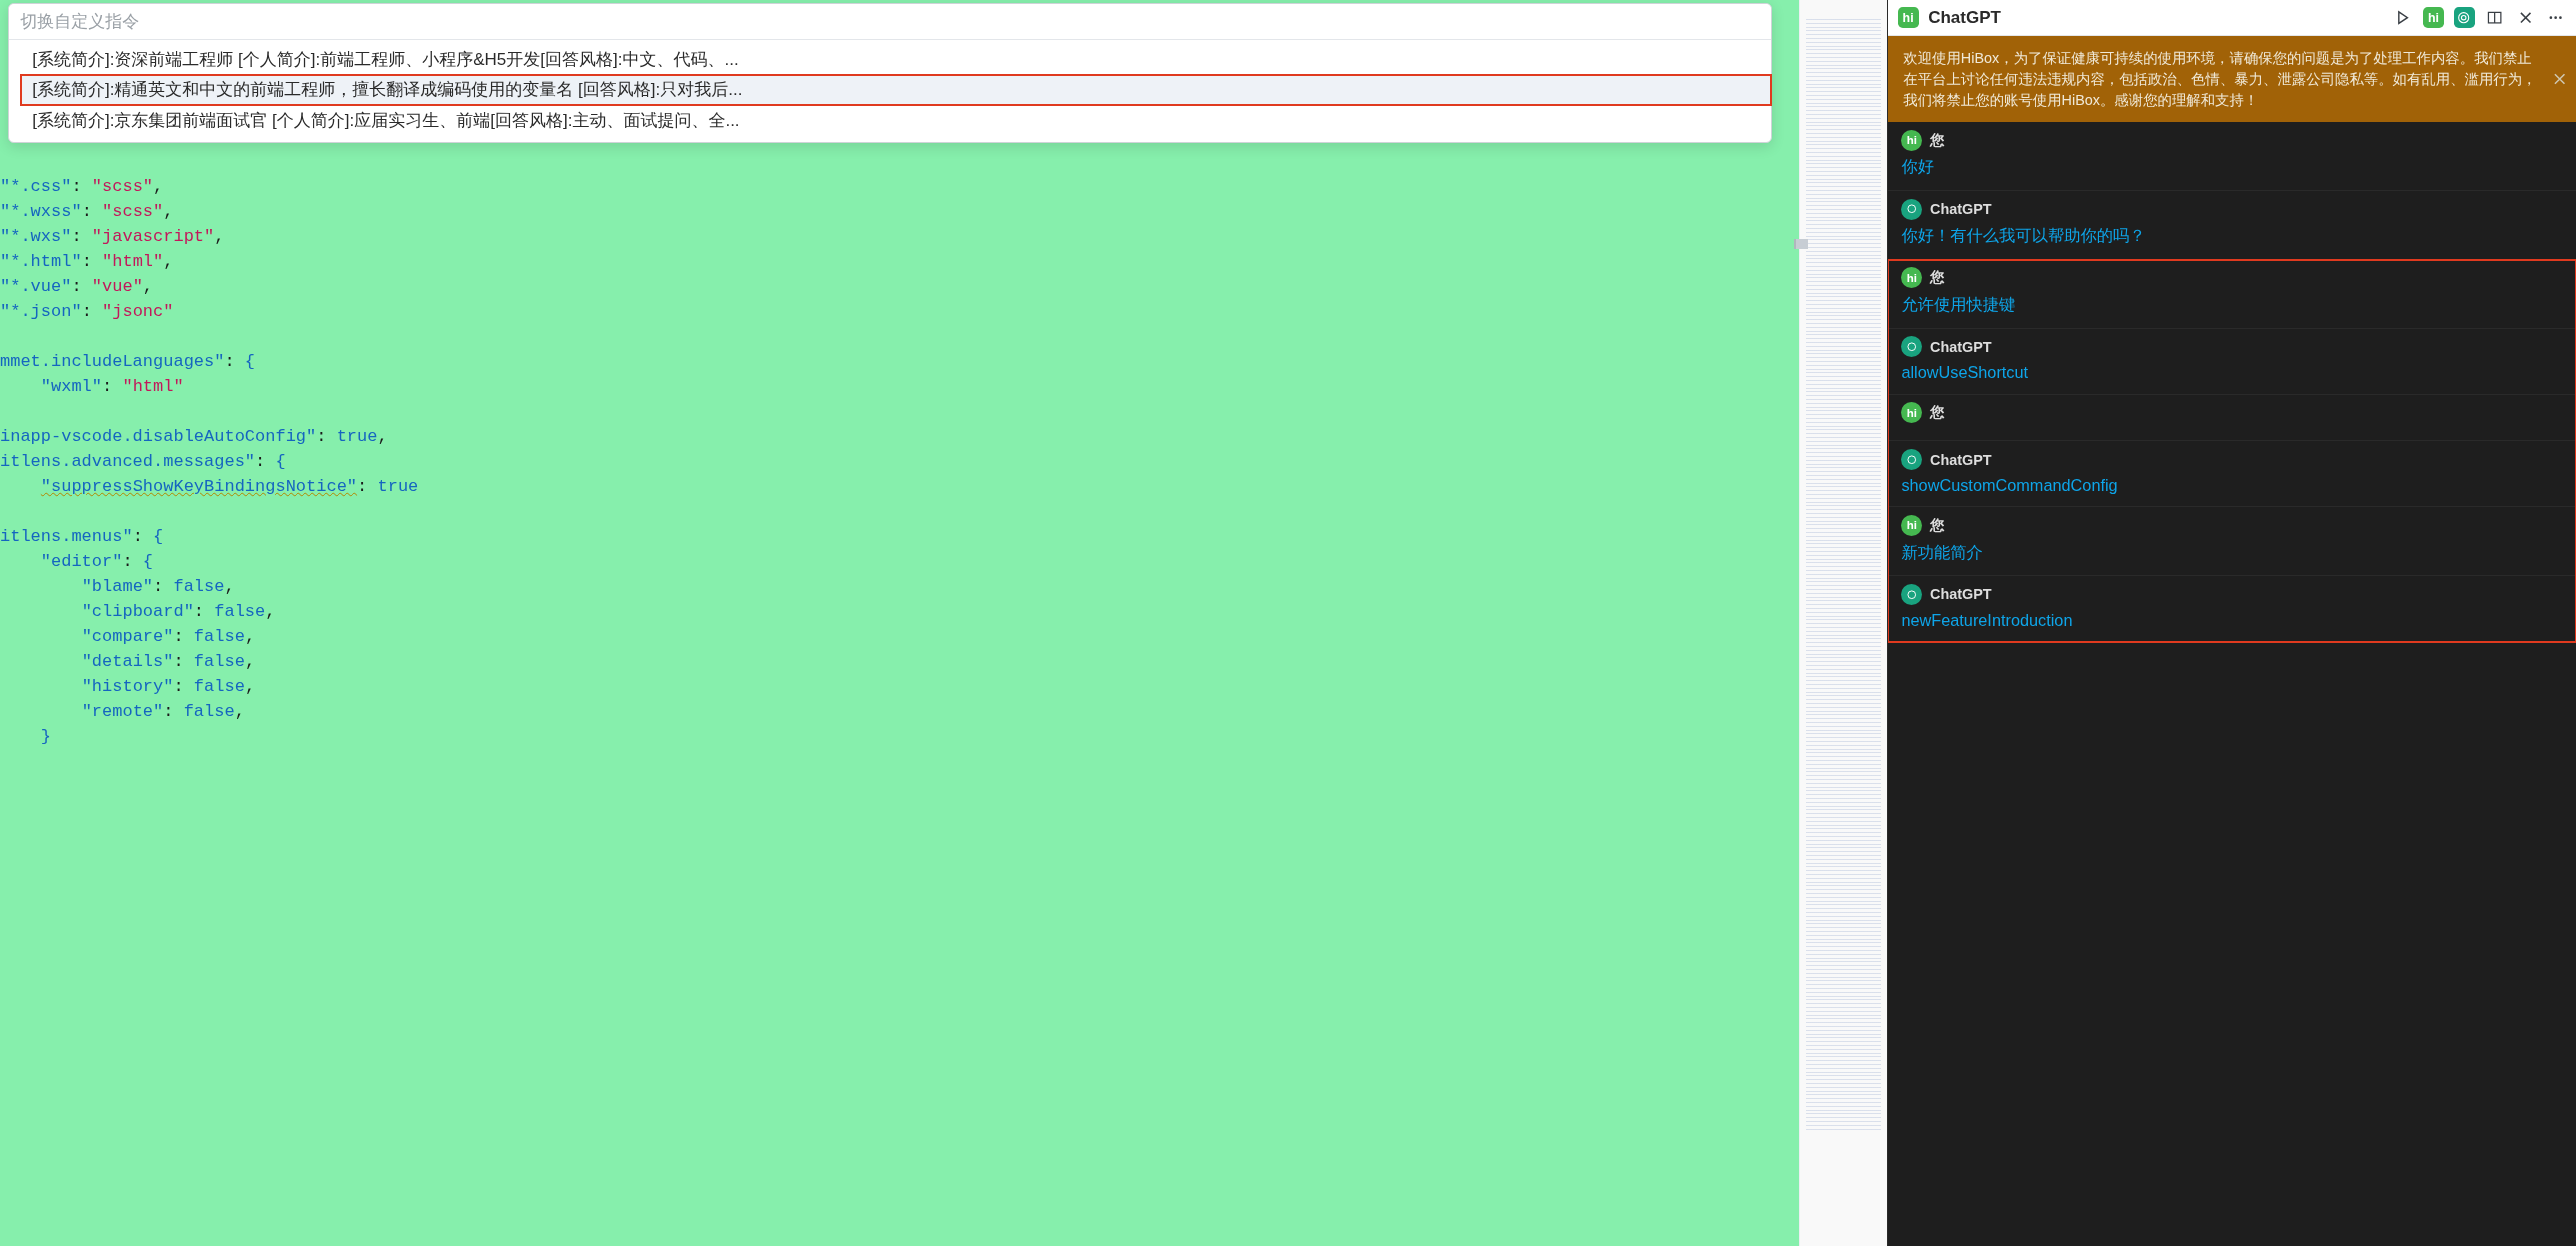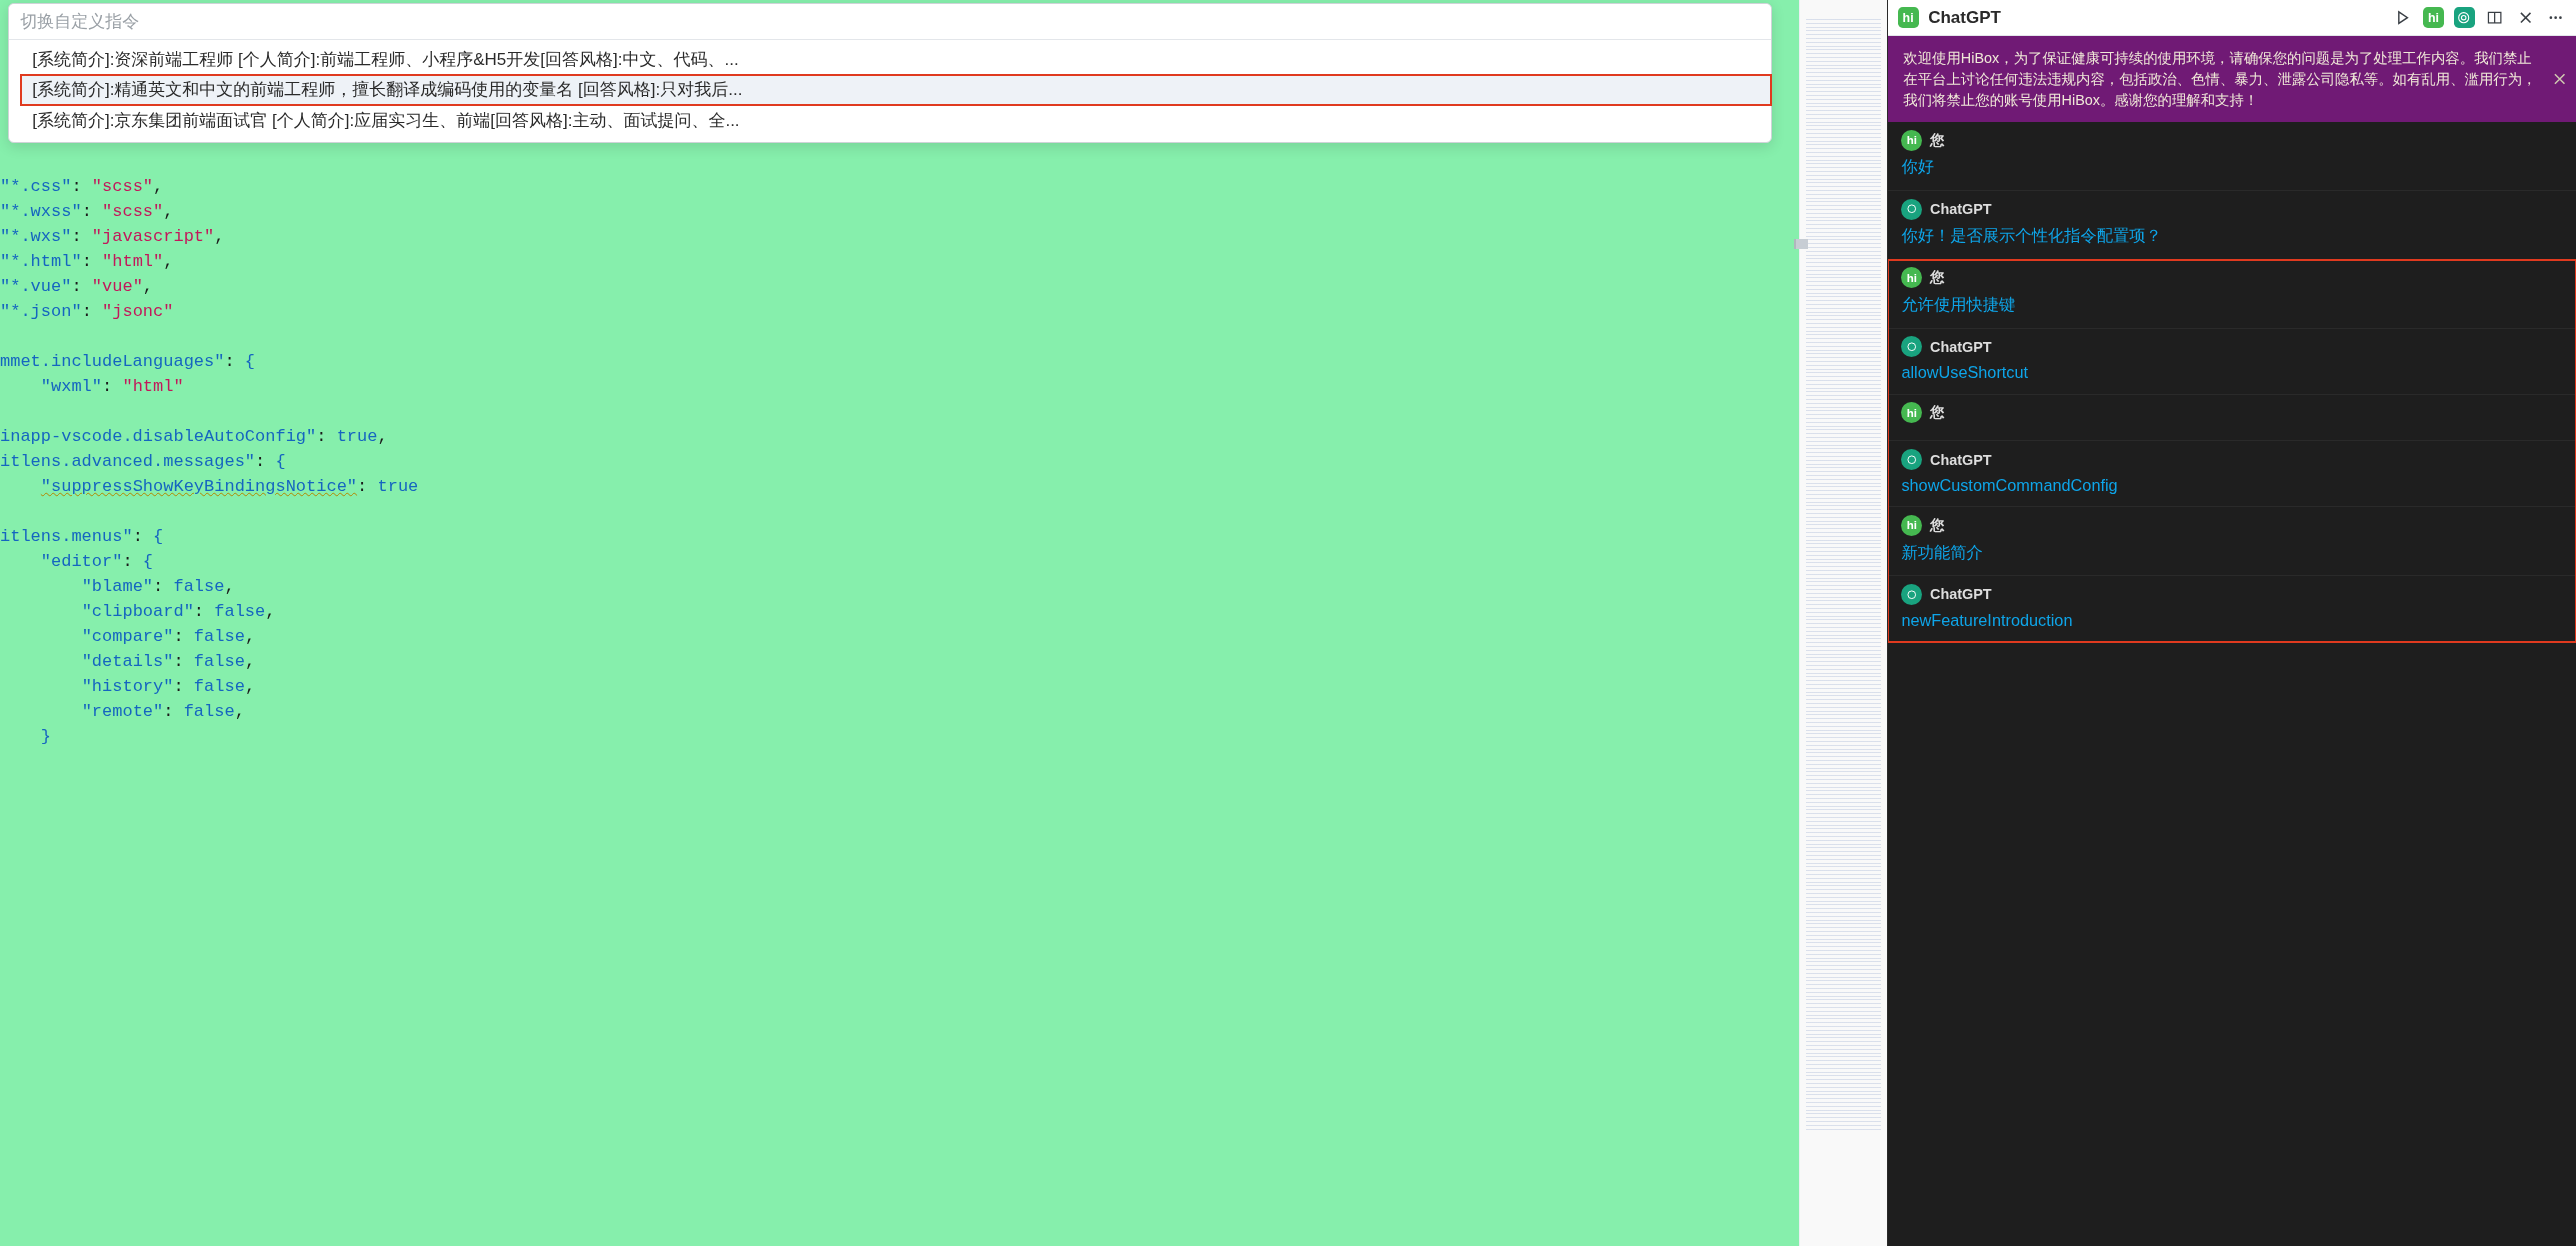--- a/index.html
+++ b/index.html
@@ -150,21 +150,21 @@
   display:flex;align-items:center;justify-content:center;
   font-size: 12.4px; font-weight:700;
 }
 .hdr-badge-openai {
   width: 21px; height: 21px; border-radius: 4.8px;
   background: #19a37f; color:#fff;
   display:flex;align-items:center;justify-content:center;
 }
 
 .chat-notice {
-  background: #701a75;
+  background: #a16207;
   color: #f0e9d8;
   font-size: 14.4px;
   line-height: 21px;
   padding: 11.5px 38px 11.5px 15.3px;
   position: relative;
 }
 .chat-notice .close {
   position: absolute; right: 9.6px; top: 50%;
   transform: translateY(-50%);
   color: #cfc7b0; cursor: pointer;
@@ -290,21 +290,21 @@
       </div>
       <div class="msg-block">
         <div class="msg-hdr">
           <div class="avatar avatar-gpt">
             <svg width="11.5" height="11.5" viewBox="0 0 24 24">
               <circle cx="12" cy="12" r="8" fill="none" stroke="#fff" stroke-width="2"></circle>
             </svg>
           </div>
           <div class="msg-sender">ChatGPT</div>
         </div>
-        <div class="msg-body">你好！是否展示个性化指令配置项？</div>
+        <div class="msg-body">你好！有什么我可以帮助你的吗？</div>
       </div>
       <div class="red-outline">
         <div class="msg-block">
           <div class="msg-hdr">
             <div class="avatar avatar-user">hi</div>
             <div class="msg-sender">您</div>
           </div>
           <div class="msg-body">允许使用快捷键</div>
         </div>
         <div class="msg-block">

